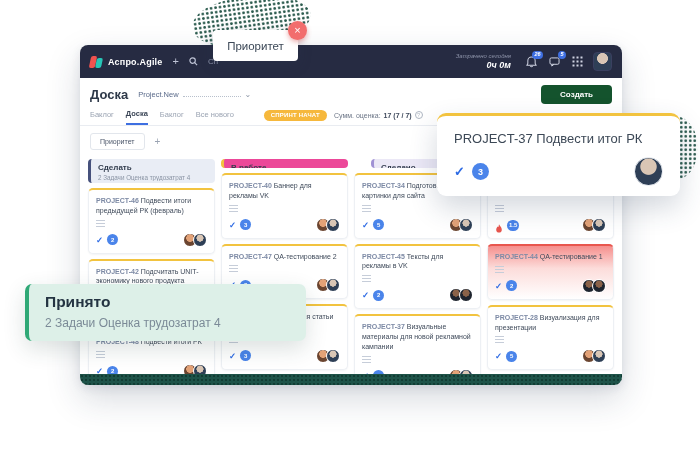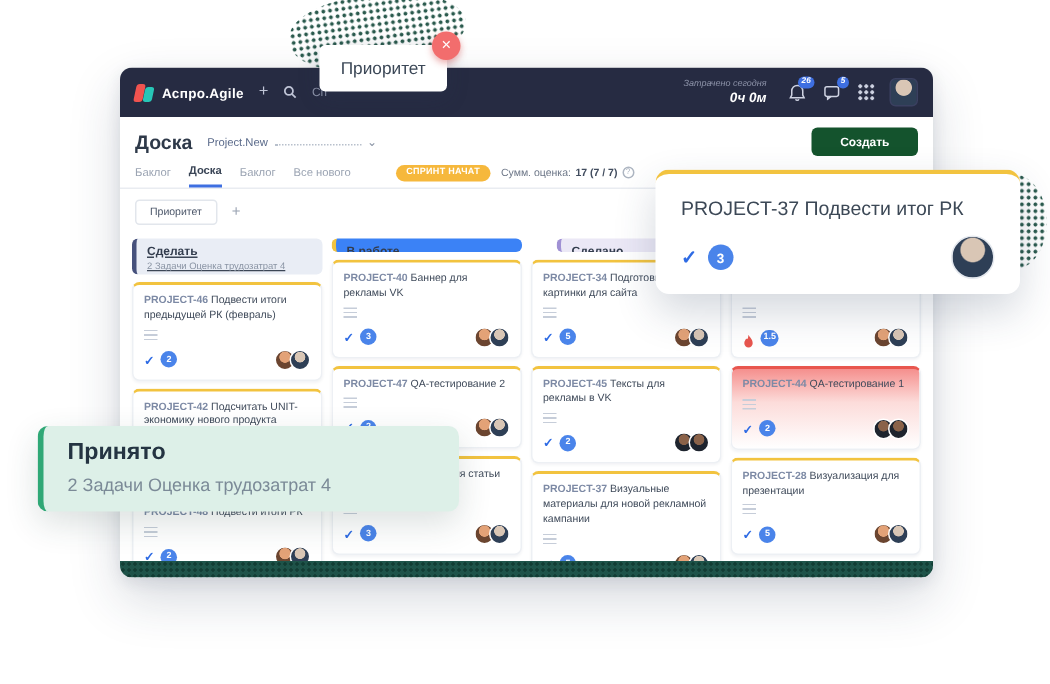--- a/index.html
+++ b/index.html
@@ -104,21 +104,21 @@
     font-size:7px; color:#4a5568; background:#fff; border:1px solid #e2e6ec;
     padding:4px 9px; border-radius:3px; cursor:pointer;
   }
   .chip-add { font-size:10px; color:#9aa3b2; cursor:pointer; padding:0 3px; }
 
   
   .board { flex:1; display:flex; gap:6px; padding:2px 8px 0 8px; overflow:hidden; }
   .col { width:127px; flex:0 0 127px; display:flex; flex-direction:column; gap:5px; }
   .col-head {
     border-left:3px solid #46517c; border-radius:4px; padding:4px 17px 5px 7px;
-    overflow:hidden; white-space:nowrap;text-decoration:underline;
+    overflow:hidden; white-space:nowrap;
   }
   .col-title { font-size:8px; font-weight:bold; color:#323c4d; }
   .col-meta { font-size:6.3px; color:#8a94a4; margin-top:2px; overflow:hidden; text-overflow:clip; }
   .card {
     background:#ffffff; border:1px solid #edf0f4; border-top:2px solid #f2c33f;
     border-radius:5px; padding:6px 7px 6px 7px;
     box-shadow:0 1px 2px rgba(40,55,80,.06);
     cursor:pointer;
   }
   .card.danger {
@@ -305,21 +305,21 @@
             <span class="check">✓</span>
             <span class="est-badge">2</span>
             <span class="avs">
               <span class="av f"></span>
               <span class="av m"></span>
             </span>
           </div>
         </div>
       </div>
       <div class="col">
-        <div class="col-head" style="background: #3b82f6; border-left-color: rgb(242, 195, 63);">
+        <div class="col-head" style="background: #ec4899; border-left-color: rgb(242, 195, 63);">
           <div class="col-title">В работе</div>
         </div>
         <div class="card">
           <div class="card-title"><span class="card-code">PROJECT-40</span> Баннер для рекламы VK</div>
           <span class="desc-icon"></span>
           <div class="card-foot">
             <span class="check">✓</span>
             <span class="est-badge">3</span>
             <span class="avs">
               <span class="av f"></span>

